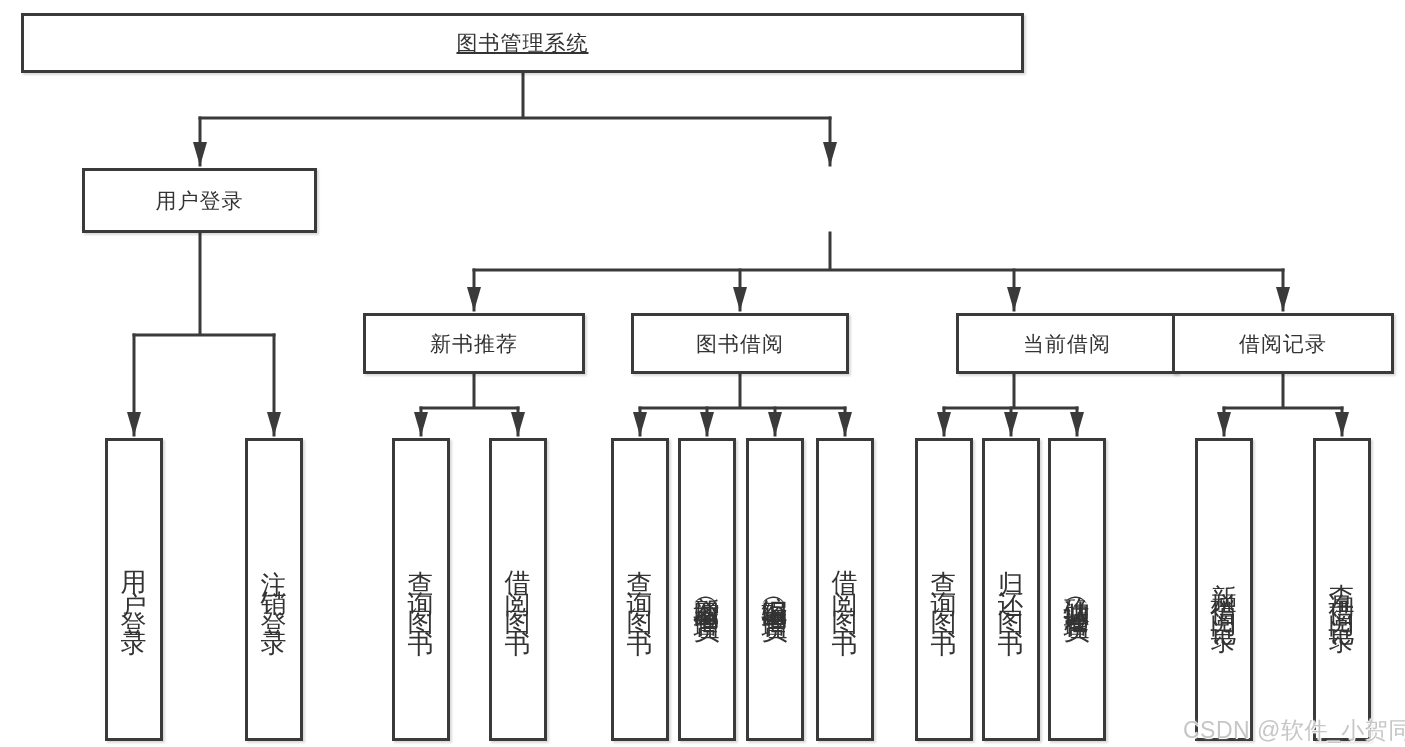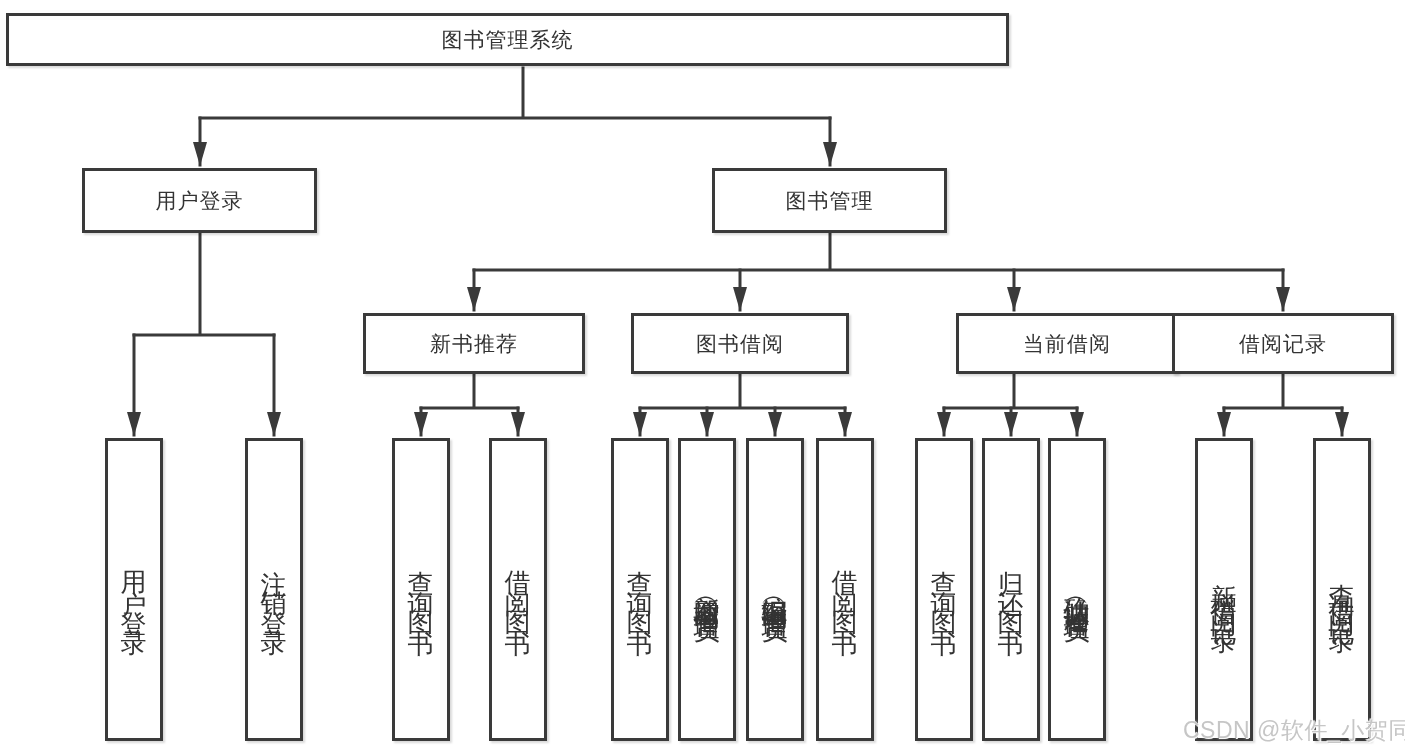--- a/index.html
+++ b/index.html
@@ -19,21 +19,21 @@
   .box{
     position:absolute;
     background:var(--box-background);
     border:3px solid var(--line);
     display:flex;align-items:center;justify-content:center;
     box-shadow:2px 2px 2px rgba(0,0,0,0.15);
     font-size:21px;
     letter-spacing:1px;
     color:var(--text);
   }
-  .root{left:6px;top:13px;width:1003px;height:53px;}
+  .root{left:21px;top:13px;width:1003px;height:60px;text-decoration:underline;}
   .lvl2{top:168px;width:235px;height:65px;}
   .lvl3{top:313px;width:222px;height:61px;}
   .leaf{top:438px;width:58px;height:303px;}
   .vtext{
     writing-mode:vertical-rl;
     text-orientation:mixed;
     font-size:26px;
     line-height:1;
     color:var(--text);
     white-space:nowrap;
@@ -91,21 +91,20 @@
     <line class="cl" x1="1077" y1="408" x2="1077" y2="435" marker-end="url(#arw)"></line>
 
     <path class="cl" d="M1283,374 V408 M1224,408 H1342"></path>
     <line class="cl" x1="1224" y1="408" x2="1224" y2="435" marker-end="url(#arw)"></line>
     <line class="cl" x1="1342" y1="408" x2="1342" y2="435" marker-end="url(#arw)"></line>
   </svg>
 
   <div class="box root">图书管理系统</div>
 
   <div class="box lvl2" style="left:82px">用户登录</div>
-  <div class="box lvl2" style="left:712px">图书管理</div>
 
   <div class="box lvl3" style="left:363px">新书推荐</div>
   <div class="box lvl3" style="left:631px;width:218px">图书借阅</div>
   <div class="box lvl3" style="left:956px">当前借阅</div>
   <div class="box lvl3" style="left:1172px">借阅记录</div>
 
   <div class="box leaf" style="left:105px">
       <span class="vtext" style="letter-spacing: 20px;">用户登录</span>
     </div>
   <div class="box leaf" style="left:245px">

